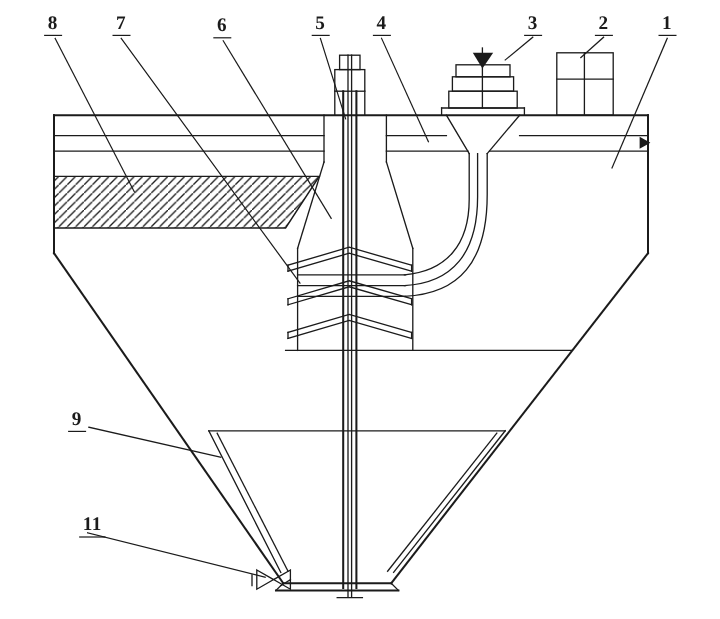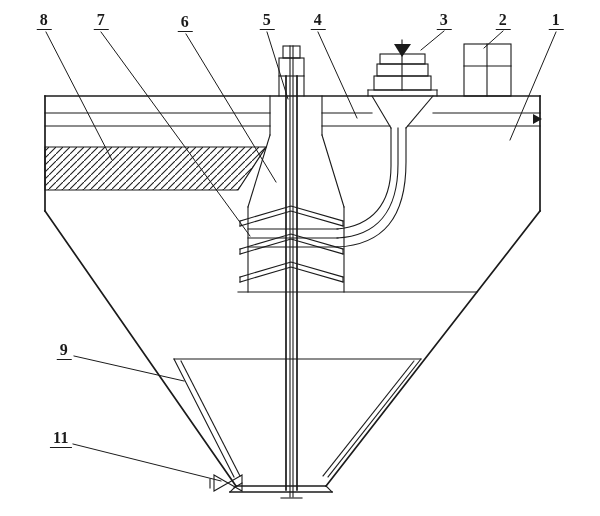--- a/index.html
+++ b/index.html
@@ -165,15 +165,15 @@
 
   <span class="callout" style="left:44px;top:12px;">8</span>
   <span class="callout" style="left:101px;top:12px;">7</span>
   <span class="callout" style="left:185px;top:14px;">6</span>
   <span class="callout" style="left:267px;top:12px;">5</span>
   <span class="callout" style="left:318px;top:12px;">4</span>
   <span class="callout" style="left:444px;top:12px;">3</span>
   <span class="callout" style="left:503px;top:12px;">2</span>
   <span class="callout" style="left:556px;top:12px;">1</span>
   <span class="callout" style="left:64px;top:342px;">9</span>
-  <span class="callout" style="left:61px;top:430px;">11</span>
+  <span class="callout" style="left:77px;top:430px;">11</span>
 
 </div>
 
 </body></html>

